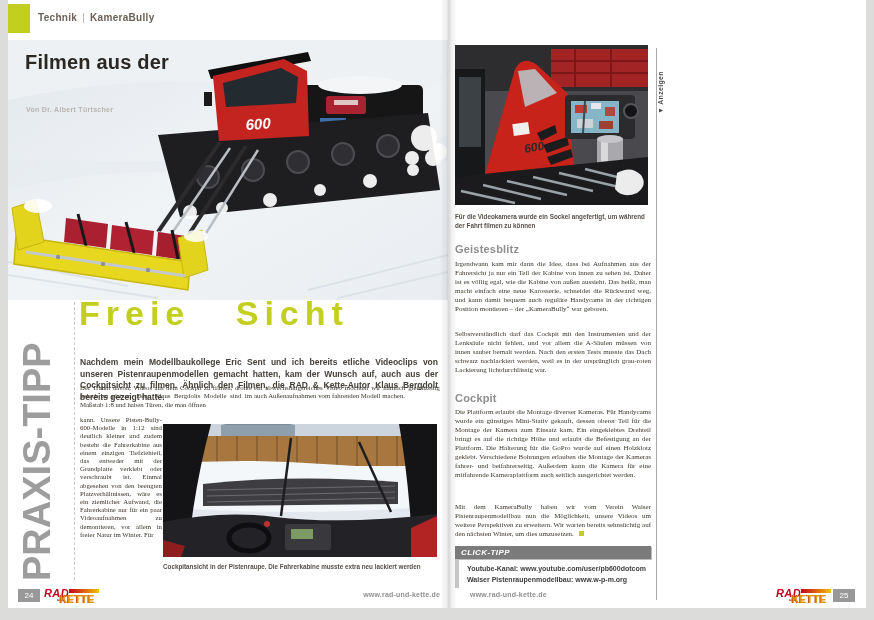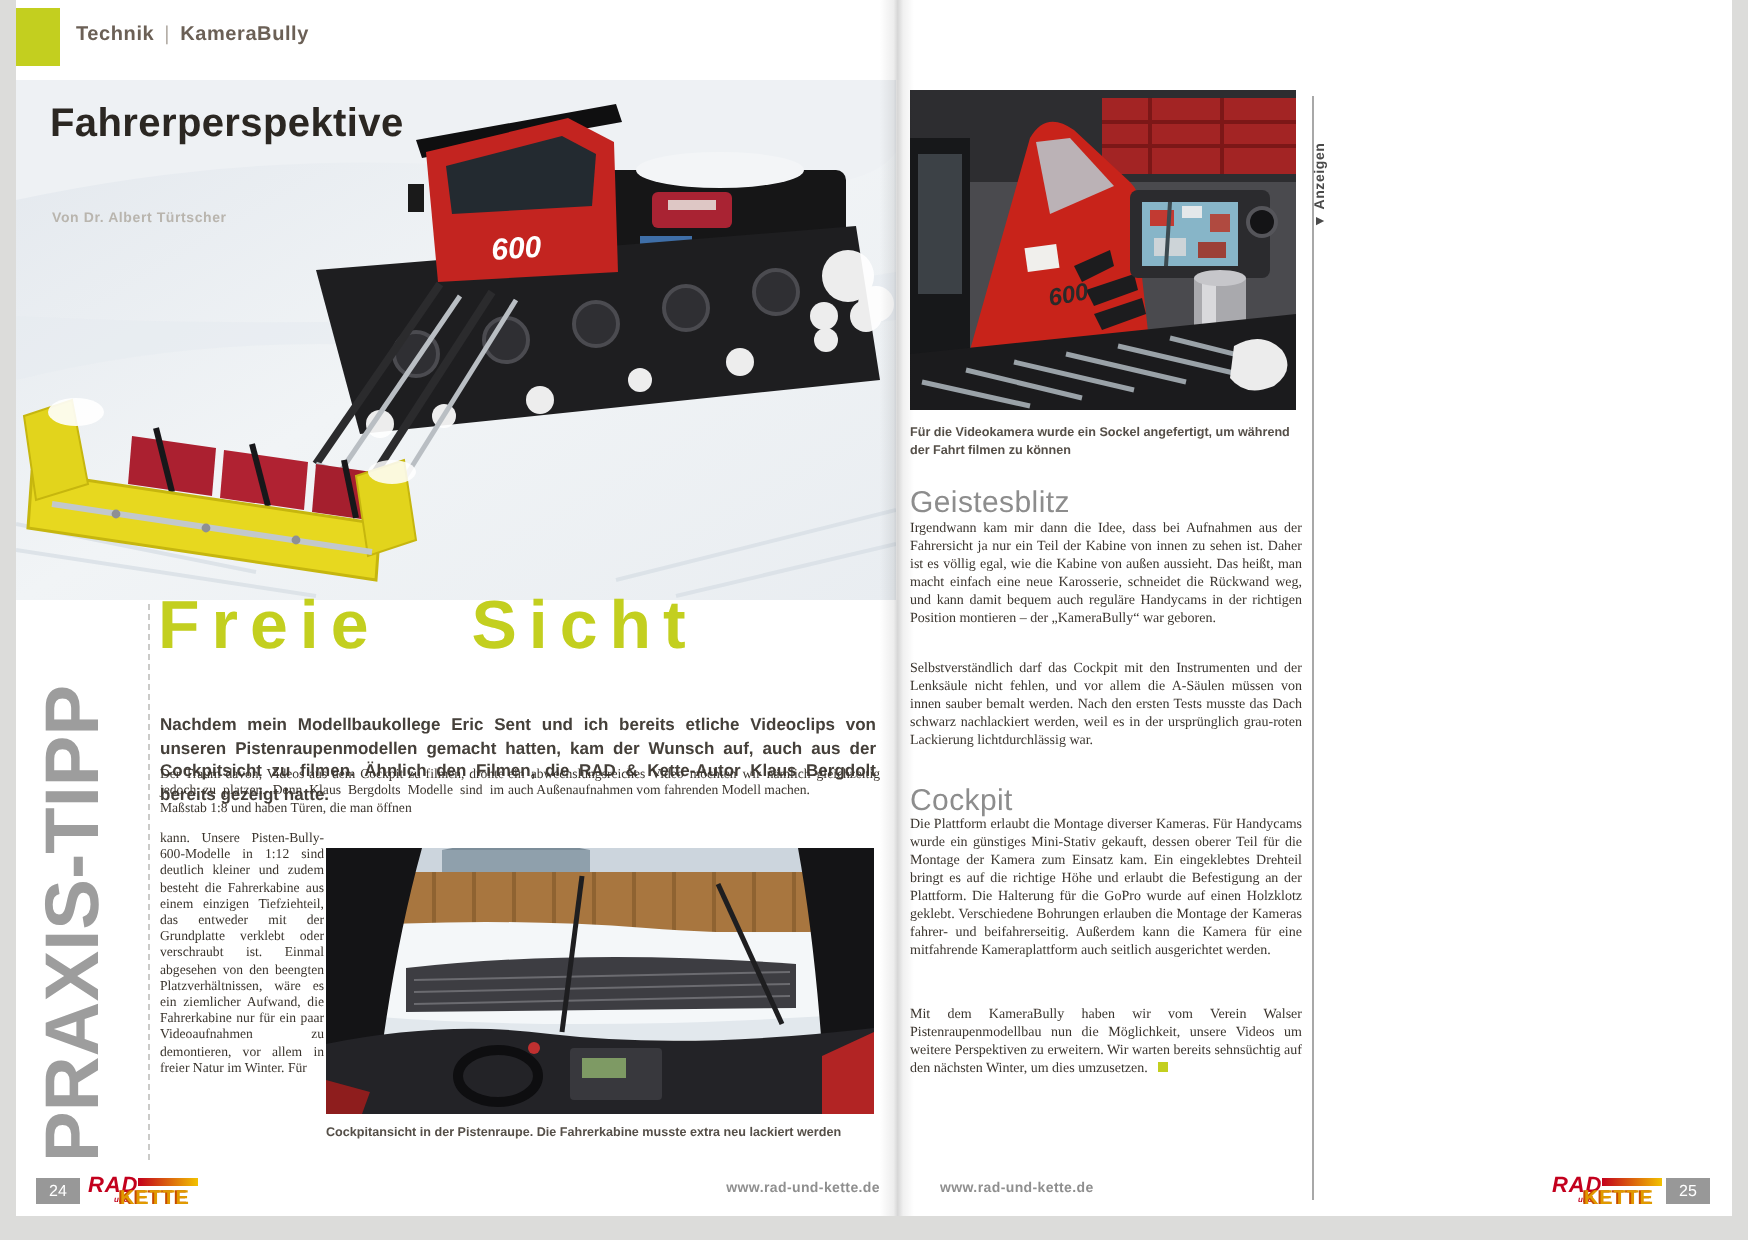--- a/index.html
+++ b/index.html
@@ -35,21 +35,21 @@
   .col2-top    { position:absolute; left:246px; top:384px; width:186px; font-size:6.8px; line-height:8.4px; }
   .col1-narrow { position:absolute; left:72px;  top:416px; width:82px;  font-size:6.8px; line-height:8.2px; }
 
   .cockpit-photo { position:absolute; left:155px; top:424px; width:274px; height:133px; overflow:hidden; }
   .caption { font-size:6.3px; line-height:8.5px; font-weight:bold; color:#554f48; }
   .cockpit-caption { position:absolute; left:155px; top:563px; width:274px; }
 
   
   .rp-photo { position:absolute; left:7px; top:45px; width:193px; height:160px; overflow:hidden; }
   .rp-caption { position:absolute; left:7px; top:213px; width:196px; }
-  .rp-heading { position:absolute; left:7px; font-size:15px; font-weight:normal; color:#8d8d8d; letter-spacing:.2px; }
+  .rp-heading { position:absolute; left:7px; font-size:11px; font-weight:bold; color:#8d8d8d; letter-spacing:.2px; }
   .rp-par { position:absolute; left:7px; width:196px; font-size:7px; line-height:9px; }
   .end-mark { display:inline-block; width:5px; height:5px; background:#c3cf1f; margin-left:5px; }
 
   .clicktipp { position:absolute; left:7px; top:546px; width:196px; }
   .clicktipp-bar { height:13px; background:#7b7b7b; color:#ffffff; font-size:8px; font-weight:bold; font-style:italic;
                    line-height:13px; padding-left:6px; letter-spacing:.4px; box-shadow:1px 1px 0 #bdbdbd; }
   .clicktipp-body { border-left:4px solid #c6c6c6; padding:4px 0 3px 8px; }
   .clicktipp-body div { font-size:7px; line-height:11px; font-weight:bold; color:#3c3c3c; }
 
   .ad-rule { position:absolute; left:208px; top:48px; height:552px; width:0; border-left:1px solid #a8a8a8; }
@@ -157,21 +157,21 @@
         <line x1="18" y1="212" x2="178" y2="236" stroke="#c2c8cc" stroke-width="3"></line>
         <g fill="#8e9094">
             <circle cx="50" cy="217" r="2.2"></circle>
             <circle cx="95" cy="224" r="2.2"></circle>
             <circle cx="140" cy="230" r="2.2"></circle>
           </g>
         <ellipse cx="30" cy="166" rx="14" ry="7" fill="#ffffff" opacity=".9"></ellipse>
         <ellipse cx="188" cy="196" rx="12" ry="6" fill="#ffffff" opacity=".85"></ellipse>
       </svg>
       <div class="hero-title">
-        <div>Fahrerperspektive</div>
+        <div>Filmen aus der</div>
       </div>
       <div class="hero-byline">Von Dr. Albert Türtscher</div>
     </div>
 
     <div class="praxis">PRAXIS-TIPP</div>
     <div class="col-divider"></div>
 
     <div class="headline">Freie Sicht</div>
     <div class="intro">Nachdem mein Modellbaukollege Eric Sent und ich bereits etliche Videoclips von unseren Pistenraupenmodellen gemacht hatten, kam der Wunsch auf, auch aus der Cockpitsicht zu filmen. Ähnlich den Filmen, die RAD &amp; Kette-Autor Klaus Bergdolt bereits gezeigt hatte.</div>
 
@@ -292,20 +292,27 @@
     <div class="caption rp-caption">Für die Videokamera wurde ein Sockel angefertigt, um während der Fahrt filmen zu können</div>
 
     <div class="rp-heading" style="top:243px;">Geistesblitz</div>
     <div class="serif rp-par" style="top:260px;">Irgendwann kam mir dann die Idee, dass bei Aufnahmen aus der Fahrersicht ja nur ein Teil der Kabine von innen zu sehen ist. Daher ist es völlig egal, wie die Kabine von außen aussieht. Das heißt, man macht einfach eine neue Karosserie, schneidet die Rückwand weg, und kann damit bequem auch reguläre Handycams in der richtigen Position montieren – der „KameraBully“ war geboren.</div>
     <div class="serif rp-par" style="top:330px;">Selbstverständlich darf das Cockpit mit den Instrumenten und der Lenksäule nicht fehlen, und vor allem die A-Säulen müssen von innen sauber bemalt werden. Nach den ersten Tests musste das Dach schwarz nachlackiert werden, weil es in der ursprünglich grau-roten Lackierung lichtdurchlässig war.</div>
 
     <div class="rp-heading" style="top:392px;">Cockpit</div>
     <div class="serif rp-par" style="top:408px;">Die Plattform erlaubt die Montage diverser Kameras. Für Handycams wurde ein günstiges Mini-Stativ gekauft, dessen oberer Teil für die Montage der Kamera zum Einsatz kam. Ein eingeklebtes Drehteil bringt es auf die richtige Höhe und erlaubt die Befestigung an der Plattform. Die Halterung für die GoPro wurde auf einen Holzklotz geklebt. Verschiedene Bohrungen erlauben die Montage der Kameras fahrer- und beifahrerseitig. Außerdem kann die Kamera für eine mitfahrende Kameraplattform auch seitlich ausgerichtet werden.</div>
     <div class="serif rp-par" style="top:503px;"><span>Mit dem KameraBully haben wir vom Verein Walser Pistenraupenmodellbau nun die Möglichkeit, unsere Videos um weitere Perspektiven zu erweitern. Wir warten bereits sehnsüchtig auf den nächsten Winter, um dies umzusetzen.</span><span class="end-mark"></span></div>
 
+    <div class="clicktipp">
+      <div class="clicktipp-bar">CLICK-TIPP</div>
+      <div class="clicktipp-body">
+        <div>Youtube-Kanal: www.youtube.com/user/pb600dotcom</div>
+        <div>Walser Pistenraupenmodellbau: www.w-p-m.org</div>
+      </div>
+    </div>
 
     <div class="ad-rule"></div>
     <div class="ad-label">▼ Anzeigen</div>
 
     <div class="footer-url" style="left:22px;">www.rad-und-kette.de</div>
     <div class="logo" style="left:328px; top:587px;">
       <span class="rad">RAD</span>
       <span class="bar"></span>
       <span class="und">und</span>
       <span class="kette">KETTE</span>

